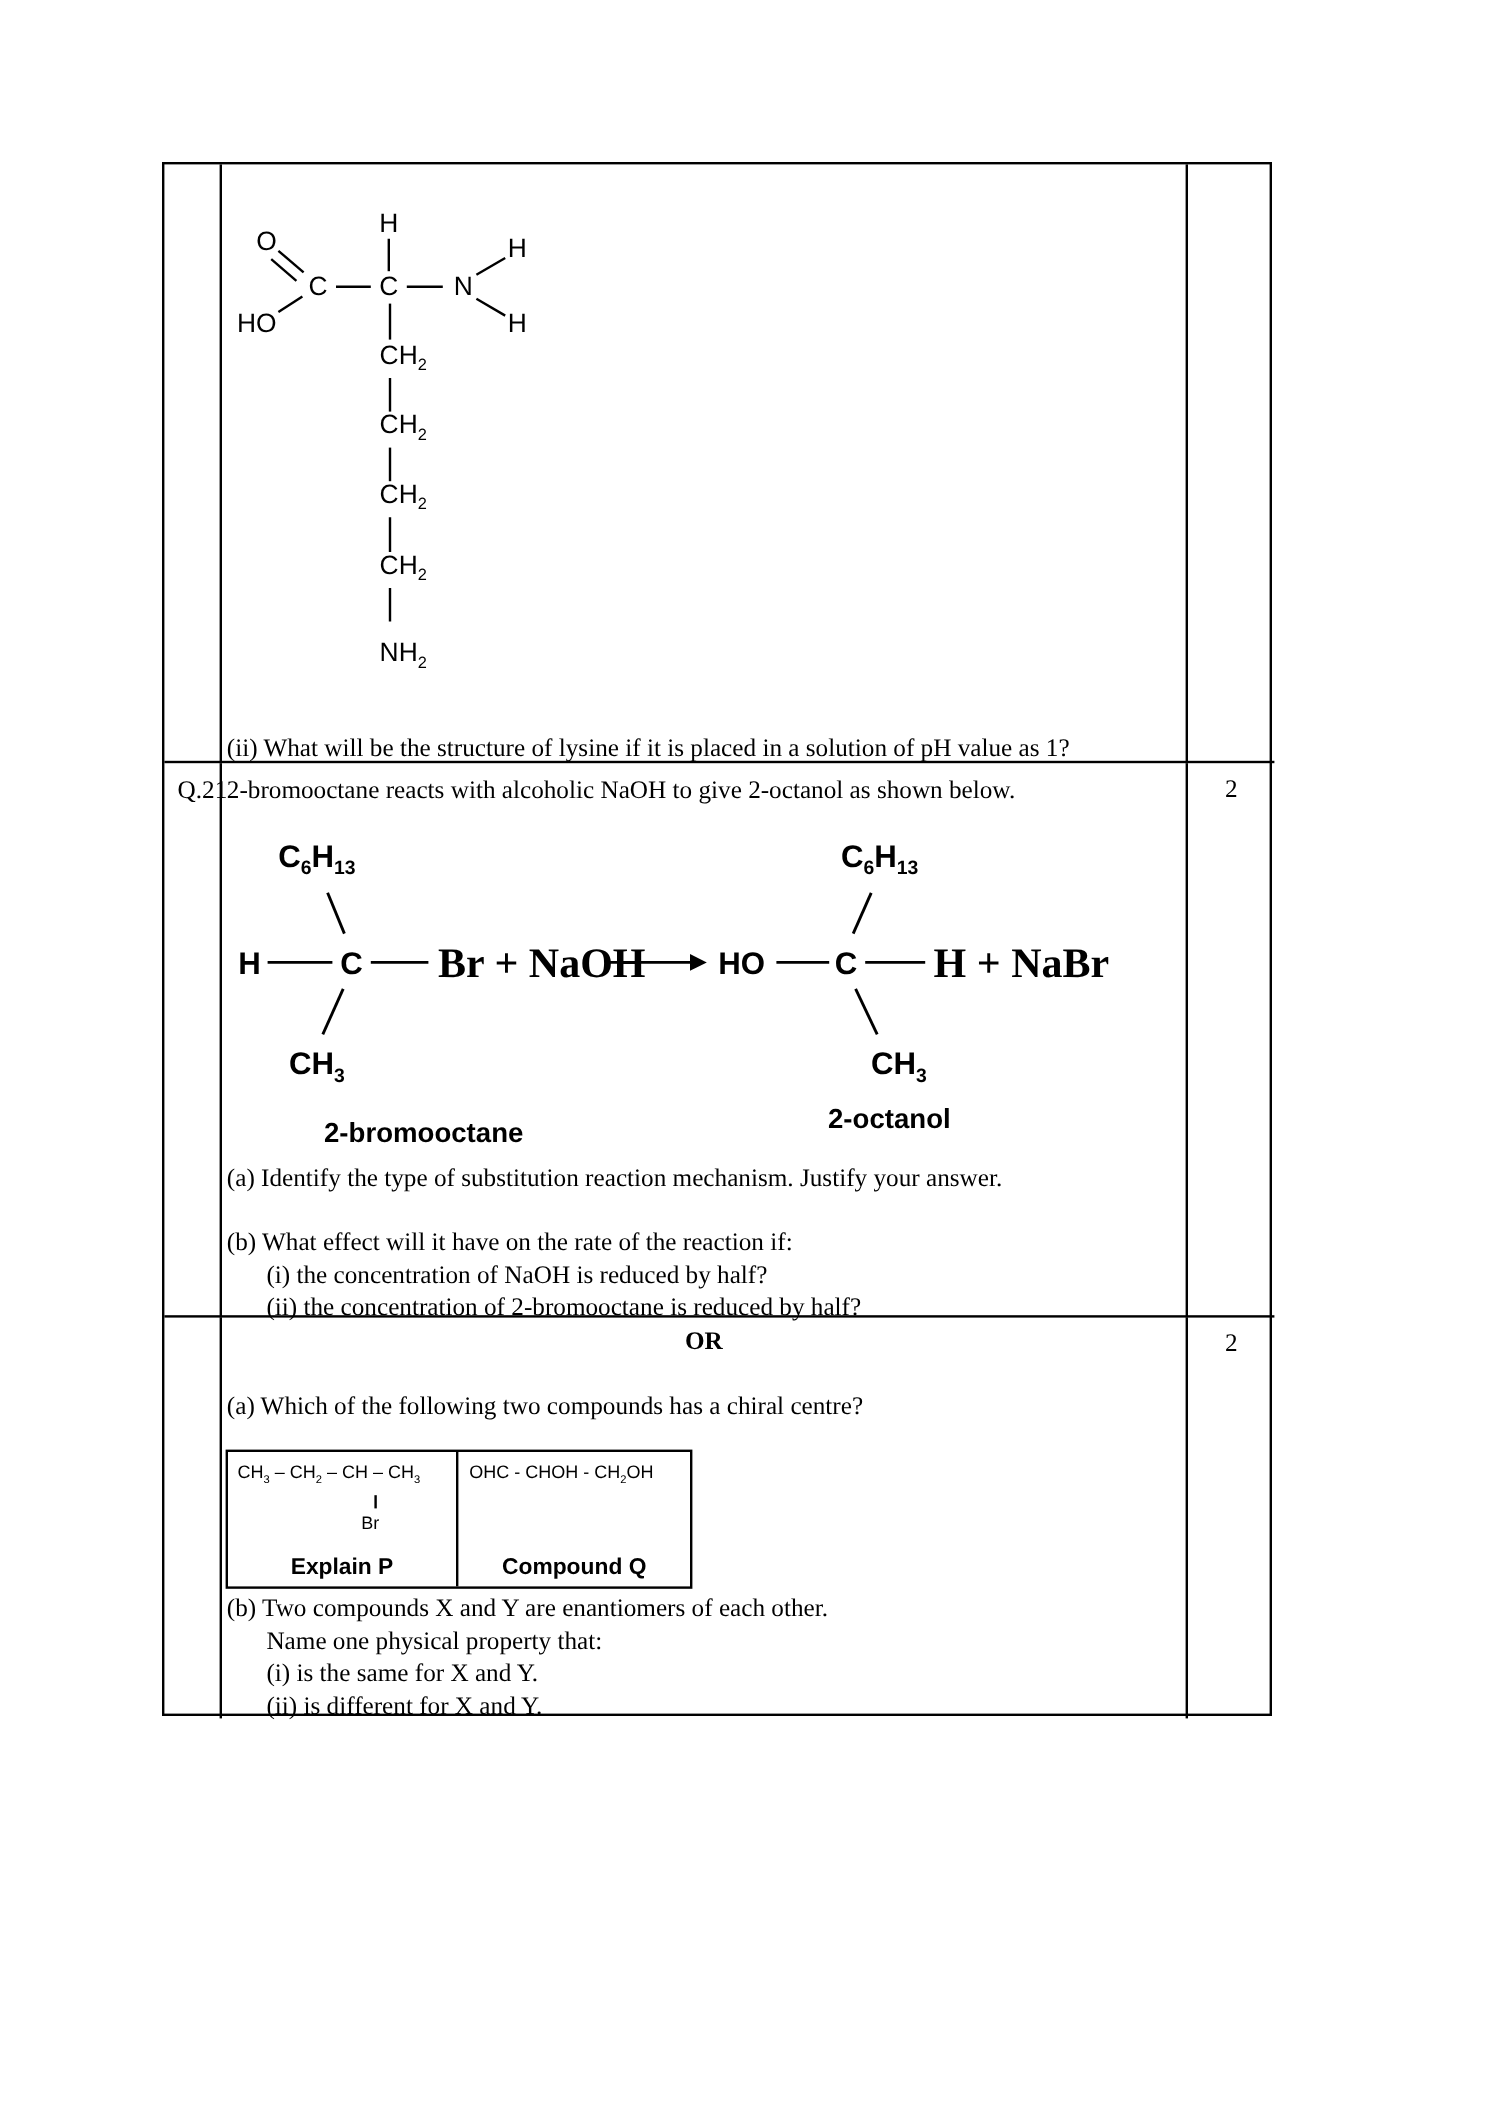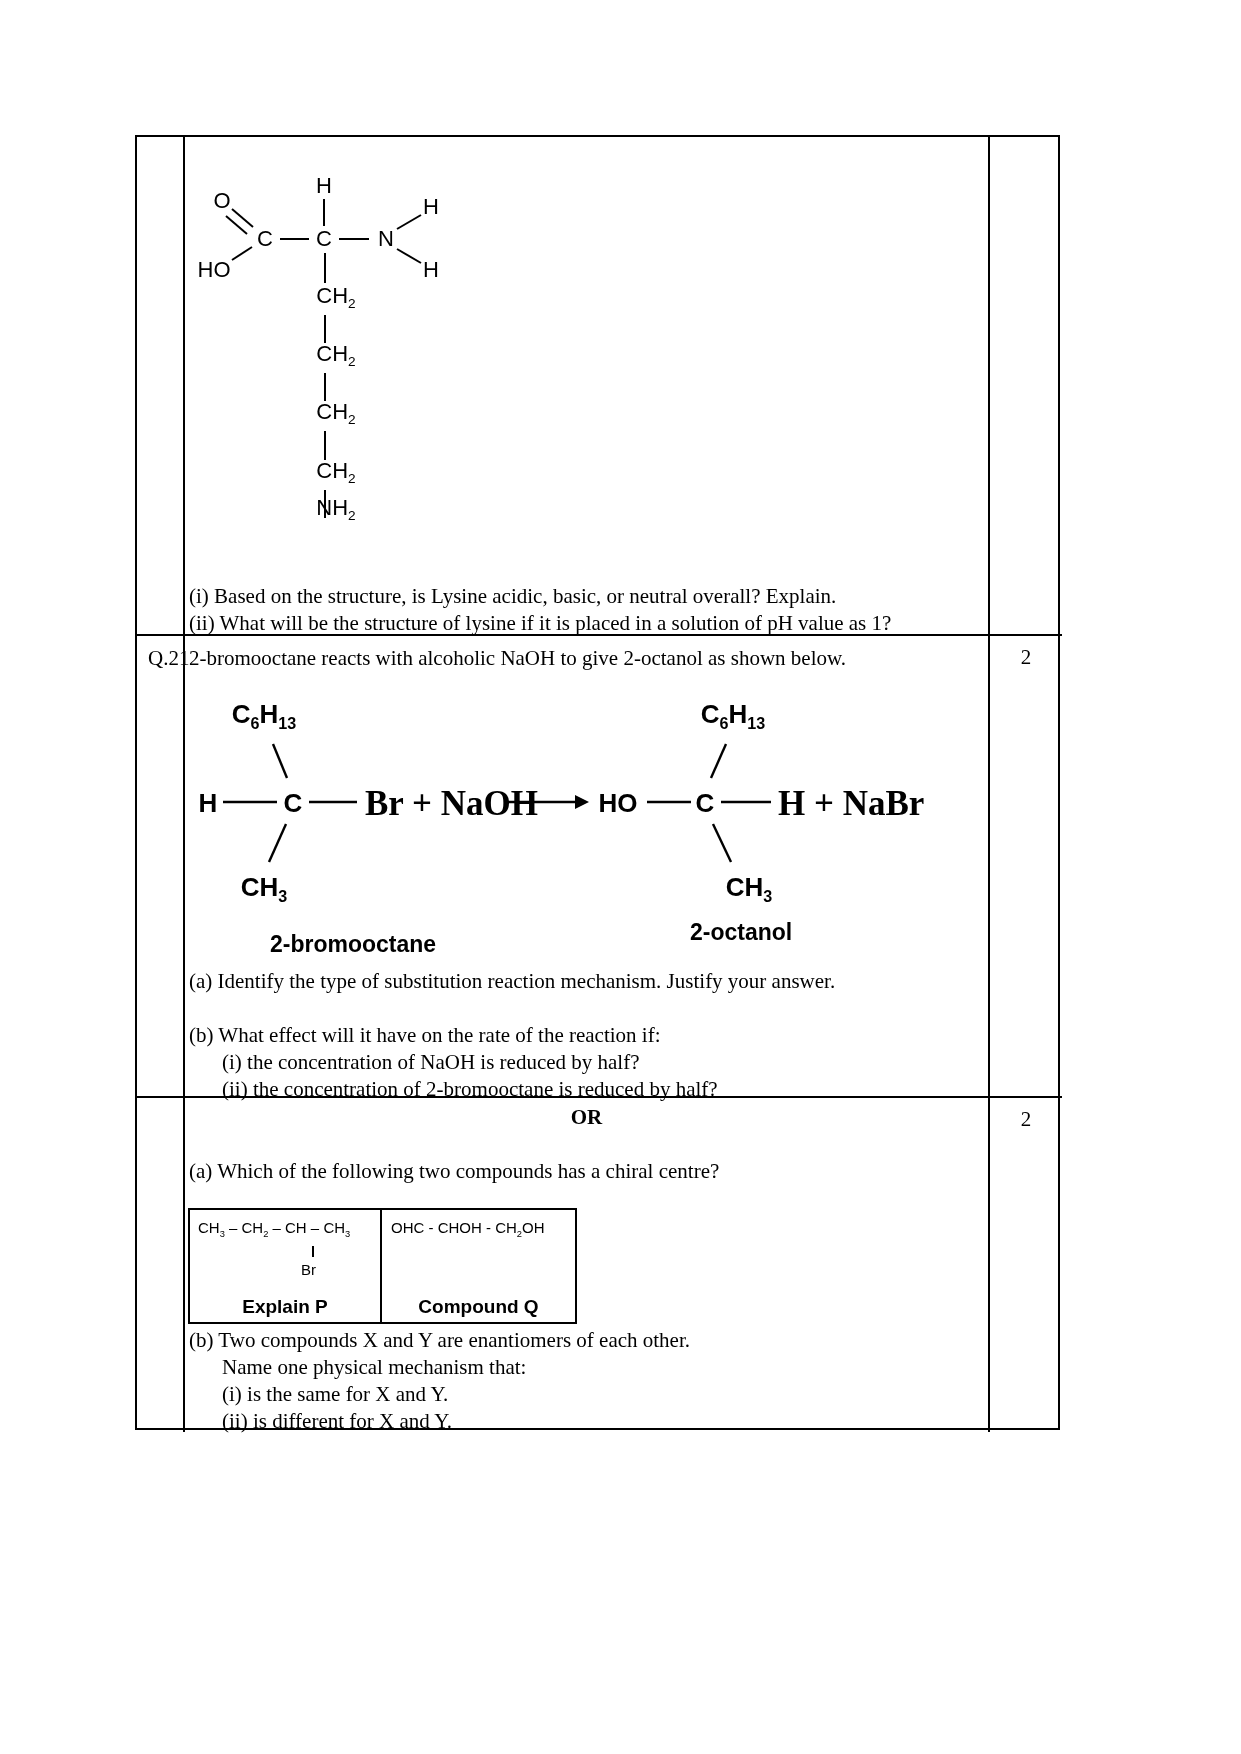--- a/index.html
+++ b/index.html
@@ -71,23 +71,22 @@
       <div class="atom" style="left:80px;top:102px">C</div>
       <div class="atom" style="left:139px;top:102px">C</div>
       <div class="atom" style="left:201px;top:102px">N</div>
       <div class="atom" style="left:139px;top:49px">H</div>
       <div class="atom" style="left:246px;top:70px">H</div>
       <div class="atom" style="left:246px;top:133px">H</div>
       <div class="atom" style="left:151px;top:161px"><span>CH</span><sub>2</sub></div>
       <div class="atom" style="left:151px;top:219px"><span>CH</span><sub>2</sub></div>
       <div class="atom" style="left:151px;top:277px"><span>CH</span><sub>2</sub></div>
       <div class="atom" style="left:151px;top:336px"><span>CH</span><sub>2</sub></div>
-      <div class="atom" style="left:151px;top:373px"><span>NH</span><sub>2</sub></div>
+      <div class="atom" style="left:151px;top:409px"><span>NH</span><sub>2</sub></div>
 
-      <div class="tline" style="left:4px;top:447px">(i) Based on the structure, is Lysine acidic, basic, or neutral overall? Explain.</div>
       <div class="tline" style="left:4px;top:474px">(ii) What will be the structure of lysine if it is placed in a solution of pH value as 1?</div>
     </div>
 
     <div class="cell bb"></div>
 
     <div class="cell br bb">
       <div class="qnum">Q.21</div>
     </div>
 
     <div class="cell br bb">
@@ -147,21 +146,21 @@
           <div class="ctext" style="left:111px;top:52px">Br</div>
           <div class="clabel" style="top:86px">Explain P</div>
         </div>
         <div class="cell">
           <div class="ctext" style="left:9px;top:10px"><span>OHC - CHOH - CH</span><sub>2</sub><span>OH</span></div>
           <div class="clabel" style="top:86px">Compound Q</div>
         </div>
       </div>
 
       <div class="tline" style="left:4px;top:230px">(b) Two compounds X and Y are enantiomers of each other.</div>
-      <div class="tline" style="left:37px;top:257px">Name one physical mechanism that:</div>
+      <div class="tline" style="left:37px;top:257px">Name one physical property that:</div>
       <div class="tline" style="left:37px;top:284px">(i) is the same for X and Y.</div>
       <div class="tline" style="left:37px;top:311px">(ii) is different for X and Y.</div>
     </div>
 
     <div class="cell">
       <div class="marks">2</div>
     </div>
 
   </div>
 </div>

